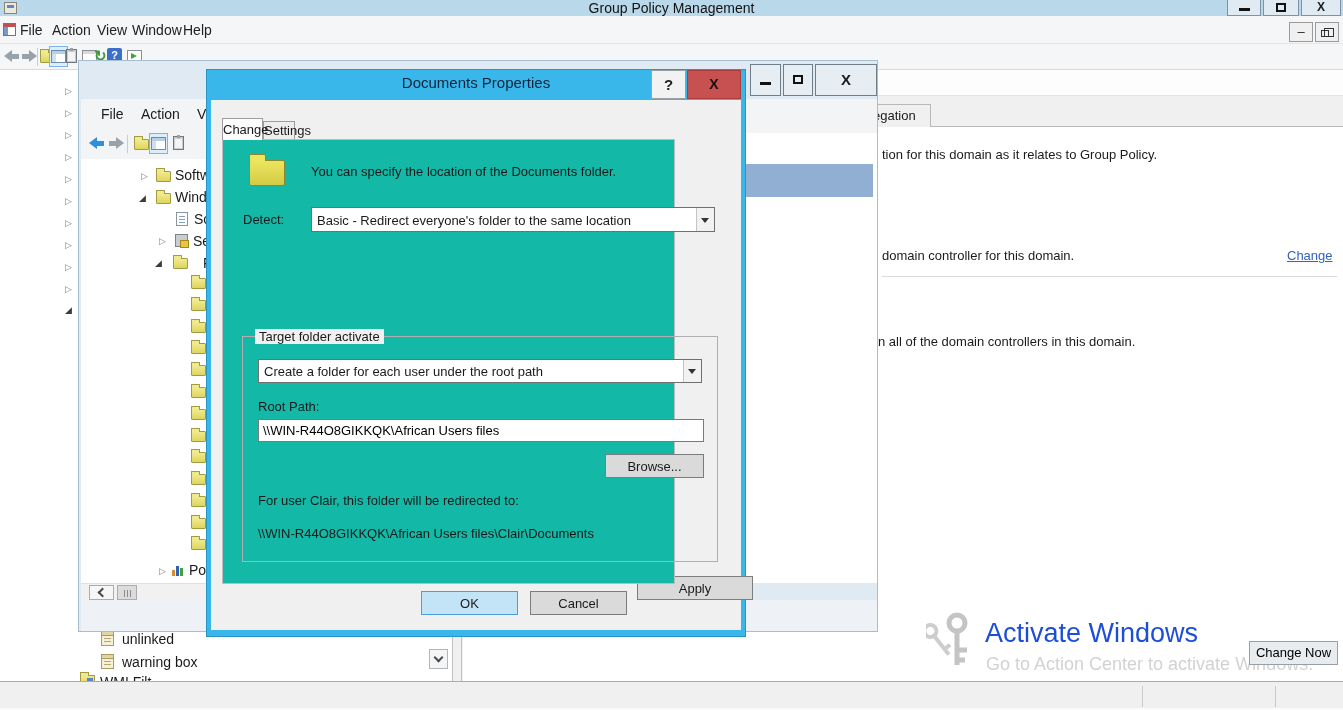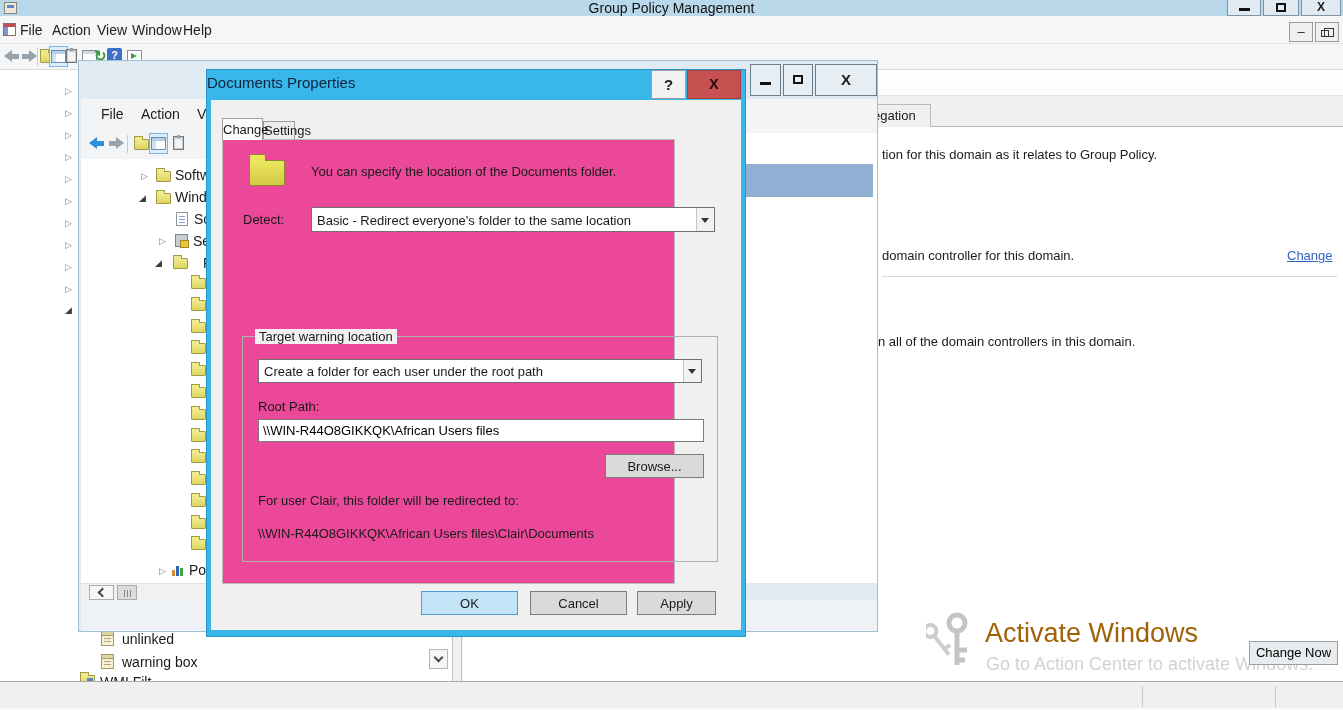--- a/index.html
+++ b/index.html
@@ -70,45 +70,45 @@
   .editor{left:78px;top:60px;width:800px;height:572px;background:#dfeaf3;border:1px solid #a4bed2;z-index:10}
   .ebtn{top:3px;height:32px;background:#e6edf3;border:1px solid #707e8a;text-align:center}
   .ebar{left:2px;width:796px;background:#f3f4f6}
   .ebar .mi{font-size:14px;line-height:30px}
   .etree-lbl{font-size:14px;color:#1a1a1a}
   .escroll{left:2px;top:522px;width:596px;height:17px;background:#f1f1f1;border-top:1px solid #e0e0e0}
   .thumb:after{content:"";position:absolute;left:6px;top:4px;width:1px;height:7px;background:#8a8a8a;box-shadow:3px 0 0 #8a8a8a,6px 0 0 #8a8a8a}
 
   
   .dialog{left:207px;top:70px;width:538px;height:566px;background:#3ab7ea;z-index:20;box-shadow:0 0 0 1px #2796c6}
-  .dlg-title{left:0;top:4px;width:538px;font-size:15px;color:#10233c}
+  .dlg-title{left:0;top:4px;width:538px;text-align:center;font-size:15px;color:#10233c}
   .dlg-help{left:444px;top:0;width:35px;height:29px;background:#f2f2f2;border:1px solid #98a0a6;font-size:15px;font-weight:bold;text-align:center;line-height:27px;color:#222}
   .dlg-close{left:480px;top:0;width:54px;height:29px;background:#c75050;border:1px solid #a83e3e;font-size:14px;font-weight:bold;text-align:center;line-height:27px;color:#1d0d0d}
   .dlg-body{left:4px;top:30px;width:530px;height:530px;background:#f0f0f0}
   .tab{border:1px solid #9d9d9d;border-bottom:none;font-size:13px;text-align:center}
   .tab.active{background:#fcfcfc;z-index:3}
   .tab.inactive{background:#ededed}
-  .tabpanel{left:11px;top:39px;width:453px;height:445px;border:1px solid #bcbcbc;background:#ec4899;z-index:2}
+  .tabpanel{left:11px;top:39px;width:453px;height:445px;border:1px solid #bcbcbc;background:#14b8a6;z-index:2}
   .combo{background:#fff;border:1px solid #707070}
   .combo .val{position:absolute;left:5px;top:50%;transform:translateY(-50%);font-size:13px;white-space:nowrap}
   .combo .dd{position:absolute;right:0;top:0;bottom:0;width:18px;background:#f2f2f2;border-left:1px solid #c5c5c5}
   .combo .dd:after{content:"";position:absolute;left:4px;top:50%;margin-top:-2px;border:4px solid transparent;border-top:5px solid #333}
   .field{background:#fff;border:1px solid #7a7a7a;font-size:13px;padding:0 4px;font-family:"Liberation Sans",sans-serif}
   .grp{border:1px solid #b0b0b0}
   .grp-lbl{position:absolute;left:12px;top:-8px;background:#f0f0f0;padding:0 4px;font-size:13px}
   .btn{border:1px solid #7c7c7c;background:#dadada;font-size:13px;text-align:center;color:#1a1a1a}
   .btn.primary{background:#c3e4f7;border:1px solid #4a9ed9}
   .lbl{font-size:13px}
 
   
   .rp-txt{font-size:13px;color:#1b1b1b}
   .link{font-size:13px;color:#3063c4;text-decoration:underline}
 
   
-  .wm-title{font-size:27px;color:#a16207;z-index:5}
+  .wm-title{font-size:27px;color:#1d4ed8;z-index:5}
   .wm-sub{font-size:18px;color:#d2d2d2;z-index:5}
   .detect{left:1249px;top:641px;width:89px;height:24px;background:#e9ecef;border:1px solid #98a0a6;font-size:13px;text-align:center;line-height:22px;z-index:30}
 </style>
 </head>
 <body>
 
 <div class="abs titlebar">
   <div class="abs" style="left:4px;top:2px;width:13px;height:12px;background:#ece8da;border:1px solid #8a8578">
     <div class="abs" style="left:2px;top:2px;width:7px;height:3px;background:#5b87c9"></div>
   </div>
@@ -299,36 +299,36 @@
       <span class="abs lbl txt" style="left:88px;top:24px">You can specify the location of the Documents folder.</span>
 
       <span class="abs lbl txt" style="left:20px;top:72px">Detect:</span>
       <div class="abs combo" style="left:88px;top:67px;width:404px;height:25px">
         <span class="val">Basic - Redirect everyone's folder to the same location</span>
         <span class="dd"></span>
       </div>
 
 
       <div class="abs grp" style="left:19px;top:196px;width:476px;height:226px">
-        <span class="grp-lbl txt">Target warning location</span>
+        <span class="grp-lbl txt">Target folder activate</span>
         <div class="abs combo" style="left:15px;top:22px;width:444px;height:24px">
           <span class="val">Create a folder for each user under the root path</span>
           <span class="dd"></span>
         </div>
         <span class="abs lbl txt" style="left:15px;top:62px">Root Path:</span>
         <input class="abs field" style="left: 15px; top: 82px; width: 446px; height: 23px;" value="\\WIN-R44O8GIKKQK\African Users files">
         <button class="abs btn" style="left:362px;top:117px;width:99px;height:24px"><span>Browse...</span></button>
         <span class="abs lbl txt" style="left:15px;top:156px">For user Clair, this folder will be redirected to:</span>
         <span class="abs lbl txt" style="left:15px;top:189px">\\WIN-R44O8GIKKQK\African Users files\Clair\Documents</span>
       </div>
     </div>
 
     <button class="abs btn primary" style="left:210px;top:491px;width:97px;height:24px"><span>OK</span></button>
     <button class="abs btn" style="left:319px;top:491px;width:97px;height:24px"><span>Cancel</span></button>
-    <button class="abs btn" style="left:426px;top:491px;width:79px;height:24px"><span>Apply</span></button>
+    <button class="abs btn" style="left:426px;top:476px;width:116px;height:24px"><span>Apply</span></button>
   </div>
 </div>
 
 <svg class="abs" style="left:926px;top:610px;z-index:5" width="52" height="64" viewBox="0 0 52 64">
   <g stroke="#c4c4c4" fill="none" stroke-width="5">
     <circle cx="31" cy="13" r="8"></circle>
     <path d="M31 21 V55 M31 40 H41 M31 50 H39"></path>
   </g>
   <g stroke="#cdcdcd" fill="none" stroke-width="4" transform="rotate(-38 13 32)">
     <circle cx="13" cy="18" r="6"></circle>

